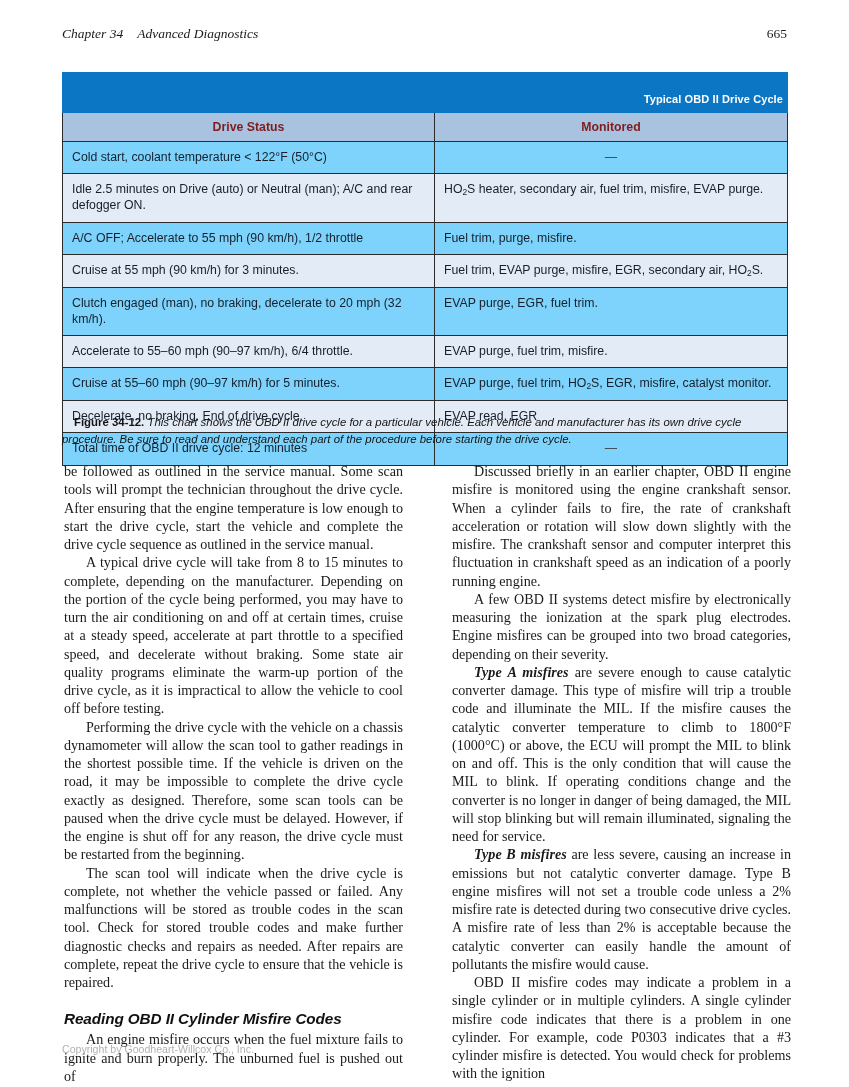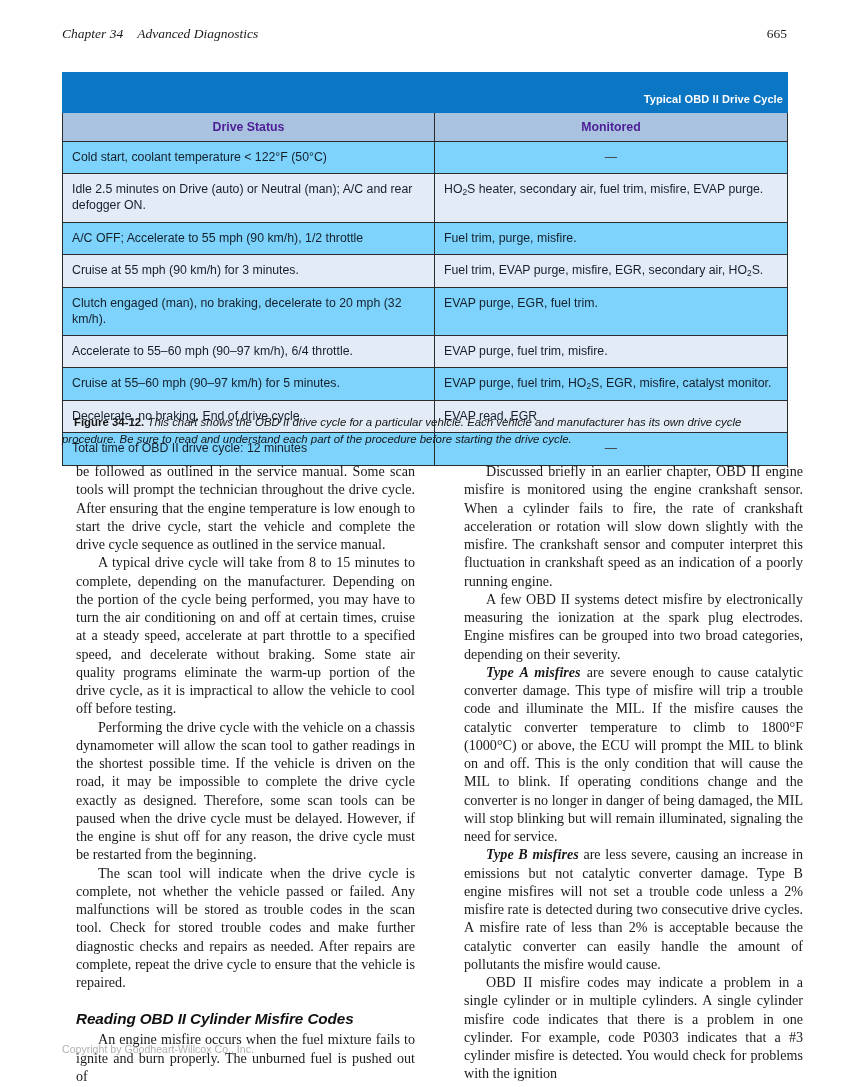--- a/index.html
+++ b/index.html
@@ -64,21 +64,21 @@
     color: #ffffff;
     font-weight: bold;
     font-size: 11px;
     text-align: right;
     padding: 20px 4px 7px;
     border: 1px solid #0b76c4;
     letter-spacing: .1px;
   }
   table.obd .sub-head {
     background: #a9c2e0;
-    color: #4c1d95;
+    color: #7f1d1d;
     font-weight: bold;
     font-size: 12.3px;
     text-align: center;
     padding: 7px 4px;
     border: 1px solid #2b2b2b;
   }
   table.obd td.cell {
     border: 1px solid #2b2b2b;
     font-size: 12.3px;
     line-height: 1.32;
@@ -110,21 +110,21 @@
   }
   .caption .figno {
     font-weight: bold;
     font-style: normal;
     margin-left: 12px;
   }
 
   
   .columns {
     position: absolute;
-    left: 76px;
+    left: 64px;
     top: 462px;
     width: 727px;
     display: flex;
     gap: 49px;
   }
   .col {
     width: 342px;
   }
   .col p {
     margin: 0;

